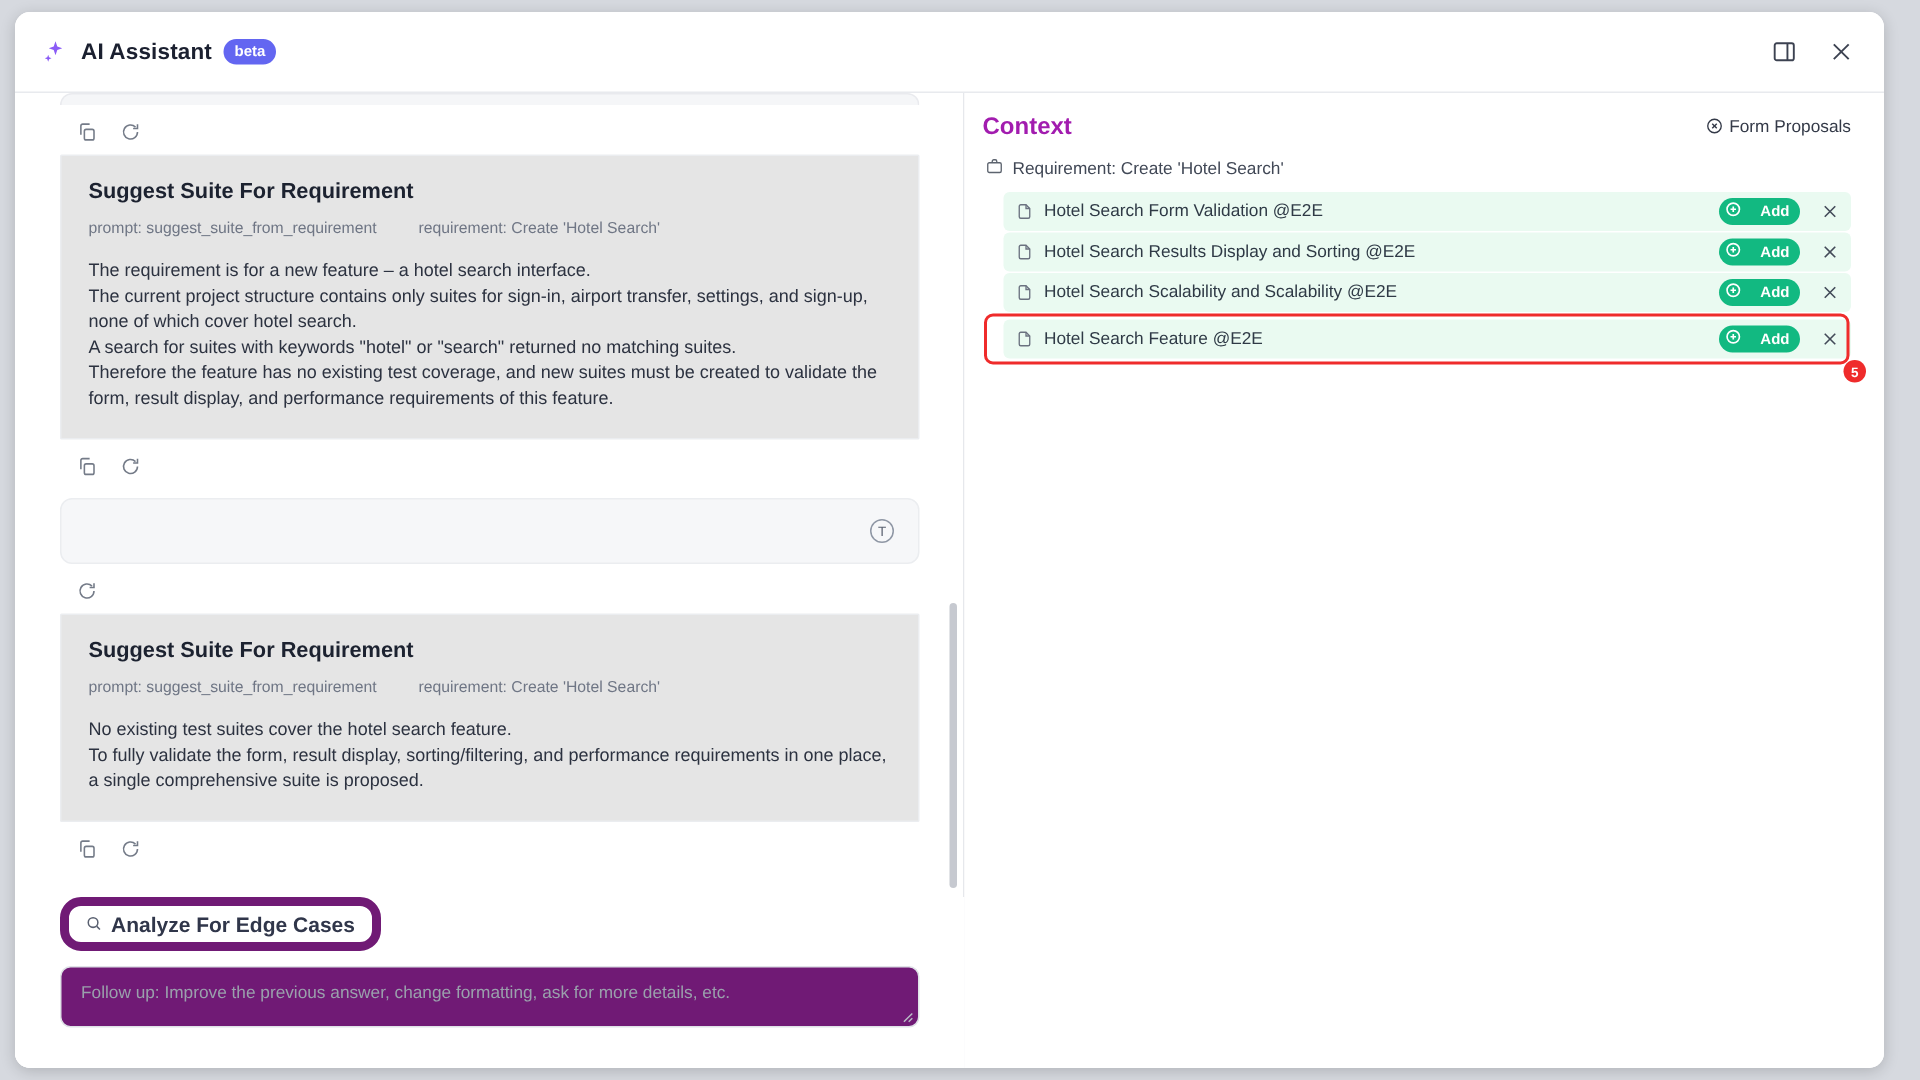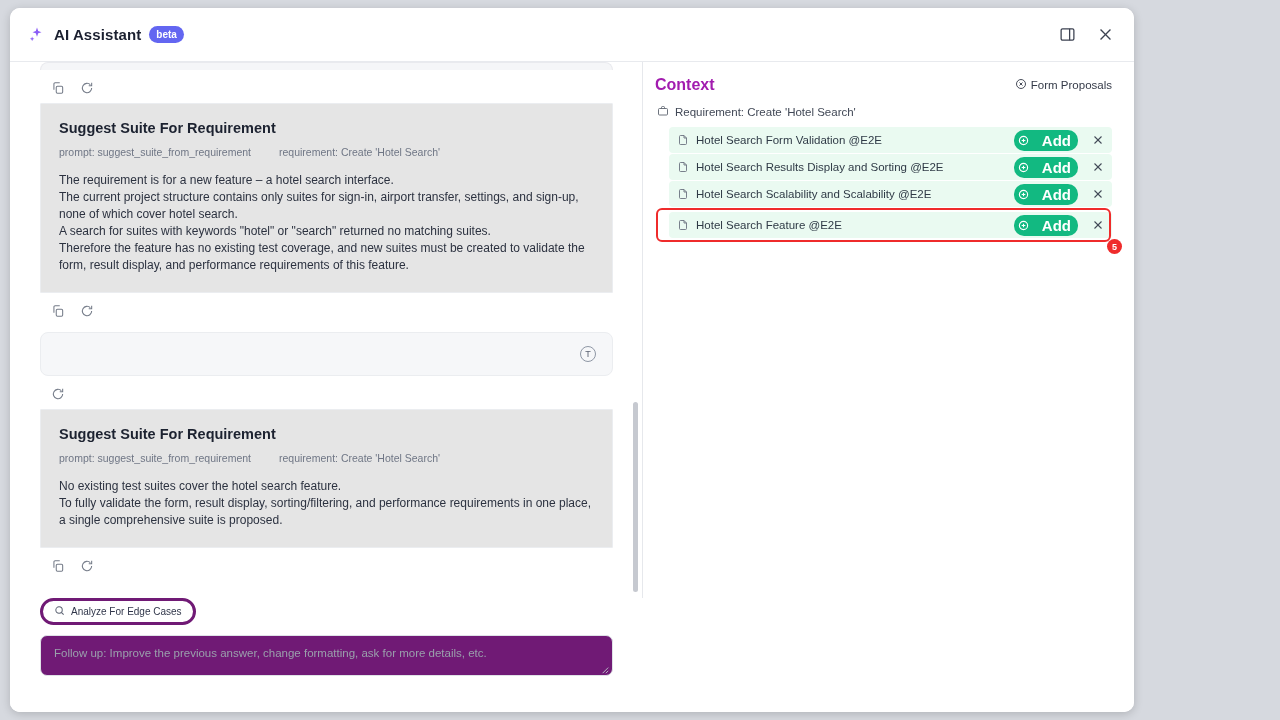--- a/index.html
+++ b/index.html
@@ -6,21 +6,21 @@
   html, body {
     margin: 0; padding: 0;
     width: 1280px; height: 720px;
     background: #d6d9df;
     font-family: "Liberation Sans", sans-serif;
     overflow: hidden;
   }
   #app {
     position: absolute;
     left: 10px; top: 8px;
-    width: 1124px; height: 704px;
+    width: 1246px; height: 704px;
     background: #ffffff;
     border-radius: 10px;
     box-shadow: 0 2px 10px rgba(0,0,0,0.18);
     overflow: hidden;
   }
   
   .header {
     position: absolute; left: 0; top: 0;
     width: 100%; height: 54px;
     display: flex; align-items: center;
@@ -135,26 +135,27 @@
   }
   
   .composer {
     position: absolute; left: 0; bottom: 0;
     width: 633px; height: 114px;
     background: #fff;
     padding: 0 30px;
   }
   .chip {
     display: inline-flex; align-items: center; gap: 6px;
-    border: 3px solid #701a75;
+    border: 6px solid #701a75;
     background: #fff;
     border-radius: 14px;
     padding: 4px 11px;
-    font-size: 10px; color: #30364a;
+    font-size: 14px; color: #30364a;
     cursor: pointer;
+    font-weight: bold;
   }
   .followup-box {
     margin-top: 10px;
     width: 100%; height: 41px;
     border: 1px solid #dfe2e7;
     border-radius: 7px;
     padding: 11px 13px;
     font-size: 11.5px;
     color: #9aa0ac;
     background: #701a75;
@@ -214,21 +215,21 @@
   }
   .proposal .p-label {
     font-size: 11.5px; color: #2f3a46;
   }
   .doc-icon { color: #6b7280; width: 12px; height: 12px; display:inline-flex; }
   .add-btn {
     margin-left: auto;
     display: inline-flex; align-items: center; gap: 13px;
     background: #12b981; color: #fff;
     border-radius: 10px;
-    font-size: 15px; font-weight: bold;
+    font-size: 10px; font-weight: bold;
     padding: 2px 7px 2px 4px;
     cursor: pointer;
   }
   .x-btn {
     width: 16px; height: 16px; color: #434a58;
     display: inline-flex; align-items: center; justify-content: center;
     cursor: pointer; margin-left: 5px;
   }
   .highlight-box {
     position: absolute;

